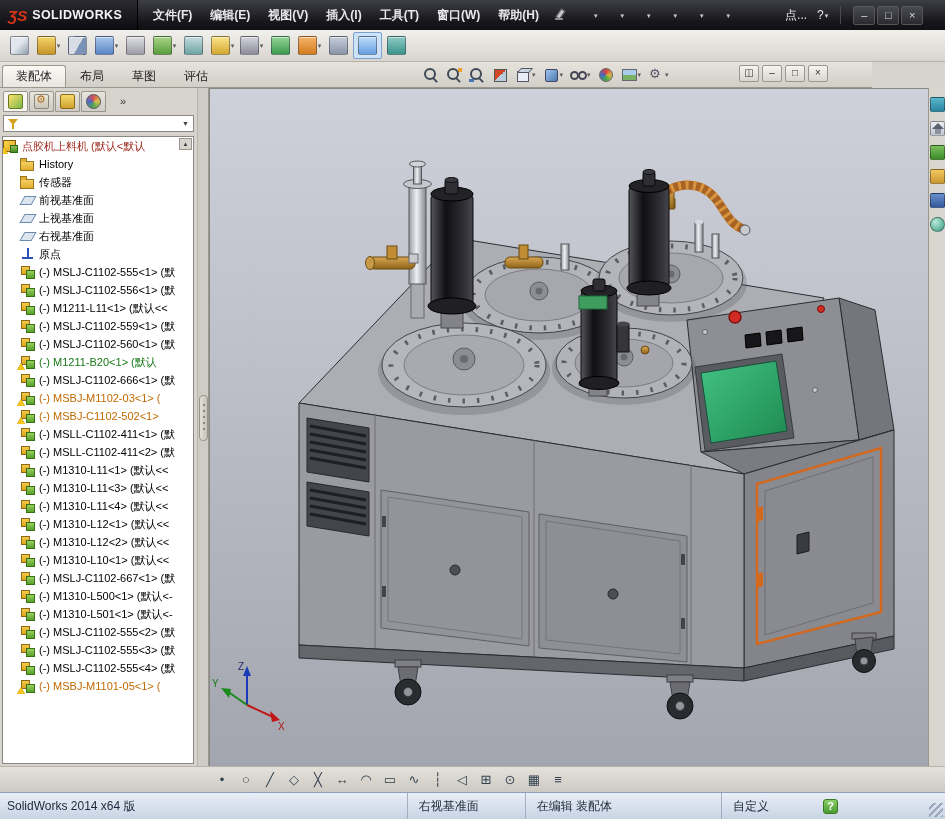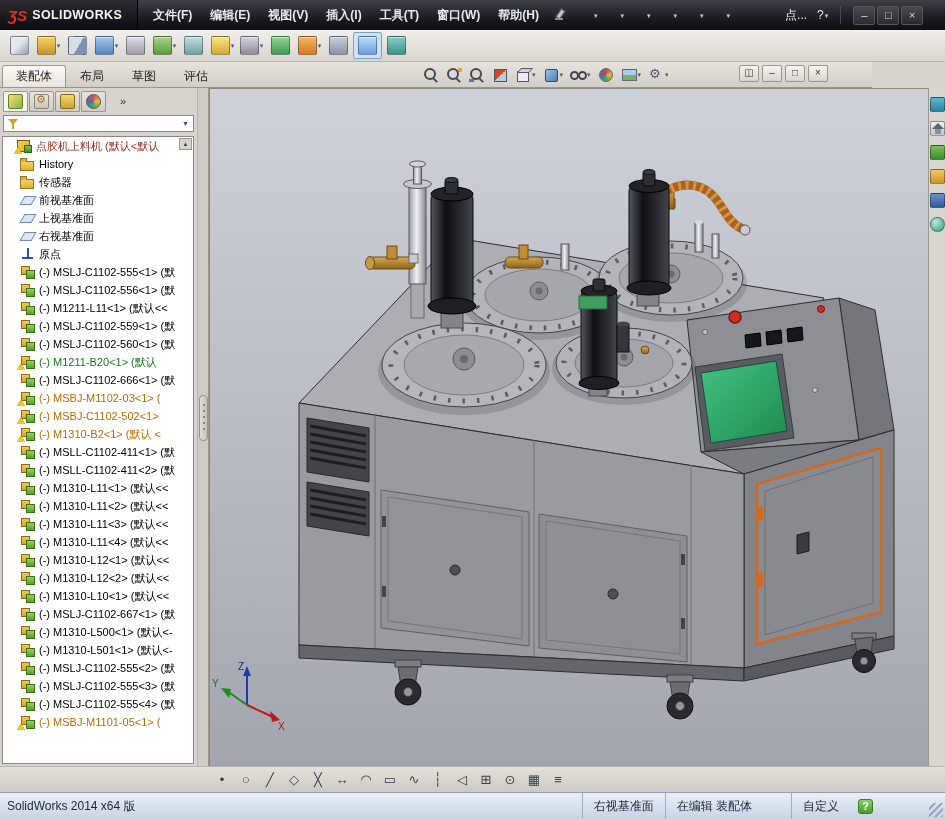--- a/index.html
+++ b/index.html
@@ -89,21 +89,21 @@
   .filterbar{position:absolute;left:3px;top:27px;width:191px;height:17px;background:#fff;border:1px solid #8a8884;
     display:flex;align-items:center;padding:0 4px;}
   .funnel{position:relative;width:11px;height:12px;margin-right:4px;}
   .funnel::before{content:"";position:absolute;left:0;top:1px;border-left:5px solid transparent;border-right:5px solid transparent;border-top:6px solid #d8a020;}
   .funnel::after{content:"";position:absolute;left:4px;top:6px;width:2px;height:5px;background:#d8a020;}
   .fcaret{margin-left:auto;font-size:7px;color:#444;}
   .tree{position:absolute;left:2px;right:3px;top:48px;bottom:2px;background:#fff;border:1px solid #8a8884;overflow:hidden;}
   .scrollup{position:absolute;top:1px;right:1px;width:13px;height:12px;background:#d7d4ce;border:1px solid #9a978f;
     font-size:6px;line-height:9px;text-align:center;color:#333;padding:0;z-index:5;}
   .trow{height:18px;display:flex;align-items:center;font-size:11px;color:#000;white-space:nowrap;overflow:hidden;}
-  .trow.lvl0{padding-left:14px;} .trow.lvl1{padding-left:17px;}
+  .trow.lvl0{padding-left:0;} .trow.lvl1{padding-left:17px;}
   .trow.c-red{color:#9e2b20;} .trow.c-orange{color:#c06a00;} .trow.c-green{color:#187818;align-items:center;}
   .ticon{width:15px;height:14px;flex:0 0 15px;position:relative;margin-right:4px;}
   .wbadge{display:none;}
   .wbadge.on{display:block;position:absolute;left:-3px;bottom:-1px;width:0;height:0;z-index:2;
     border-left:4px solid transparent;border-right:4px solid transparent;border-bottom:7px solid #f5c518;
     filter:drop-shadow(0 0 .6px #7a5a00);}
   .i-root::before{content:"";position:absolute;left:0;top:1px;width:11px;height:10px;background:linear-gradient(135deg,#f8d44a,#e8a820);border:1px solid #7a5a10;}
   .i-root::after{content:"";position:absolute;left:7px;top:6px;width:6px;height:6px;background:linear-gradient(#8ac050,#4a8a28);border:1px solid #2a6a10;}
   .i-asm::before{content:"";position:absolute;left:1px;top:1px;width:7px;height:7px;background:linear-gradient(#f6ca4a,#dfa41e);border:1px solid #8a6a14;}
   .i-asm::after{content:"";position:absolute;left:6px;top:5px;width:7px;height:7px;background:linear-gradient(#9ad05e,#58a02c);border:1px solid #3a7014;}
@@ -136,21 +136,21 @@
   .tp3{background:linear-gradient(#7cc05c,#3c8c2c);} .tp4{background:linear-gradient(#f0c860,#cc9830);}
   .tp5{background:linear-gradient(#6a92cc,#33589c);} .tp6{background:radial-gradient(circle at 35% 30%,#b8eada,#3a9a80);border-radius:50%;}
 
   
   .sketchbar{position:absolute;left:0;top:766px;width:945px;height:26px;display:flex;align-items:center;
     background:linear-gradient(#e4e1db,#cdcac4);border-top:1px solid #b5b2ac;padding-left:210px;}
   .skb{width:24px;height:22px;text-align:center;line-height:22px;font-size:13px;color:#31404e;}
 
   
   .statusbar{position:absolute;left:0;top:792px;width:945px;height:27px;display:flex;align-items:center;
-    background:linear-gradient(#e9eff8,#c8d3e3);border-top:1px solid #8fa0b8;font-size:12px;color:#1c2839;}
+    background:linear-gradient(#e9eff8,#c8d3e3);border-top:1px solid #8fa0b8;font-size:12px;color:#1c2839;gap:35px;}
   .sb-left{margin-left:7px;}
   .sb-fill{flex:1;}
   .sseg{border-left:1px solid #a0aec2;height:100%;display:flex;align-items:center;padding:0 11px;}
   .sb-gap1{width:28px;} .sb-gap2{width:72px;}
   .shelp{width:15px;height:15px;background:linear-gradient(#8ad06a,#4a9a30);border:1px solid #3a7a20;border-radius:3px;
     color:#fff;font-weight:bold;font-size:11px;display:flex;align-items:center;justify-content:center;margin-left:8px;}
   .rgrip{position:absolute;right:2px;bottom:2px;width:14px;height:14px;
     background:repeating-linear-gradient(135deg,transparent 0 3px,#9aa8bc 3px 5px);}
 </style>
 </head>
@@ -500,46 +500,36 @@
           <span class="tlabel">(-) MSBJ-M1102-03&lt;1&gt; (</span>
         </div>
 
         <div class="trow lvl1 c-orange">
           <span class="ticon i-asm">
             <i class="wbadge on"></i>
           </span>
           <span class="tlabel">(-) MSBJ-C1102-502&lt;1&gt;</span>
         </div>
 
-        <div class="trow lvl1 c-orange">
-          <span class="ticon i-asm">
-            <i class="wbadge on"></i>
-          </span>
-          <span class="tlabel">(-) M1310-B2&lt;1&gt; (默认 &lt;</span>
-        </div>
 
         <div class="trow lvl1">
           <span class="ticon i-asm"></span>
           <span class="tlabel">(-) MSLL-C1102-411&lt;1&gt; (默</span>
         </div>
 
         <div class="trow lvl1">
           <span class="ticon i-asm"></span>
           <span class="tlabel">(-) MSLL-C1102-411&lt;2&gt; (默</span>
         </div>
 
         <div class="trow lvl1">
           <span class="ticon i-asm"></span>
           <span class="tlabel">(-) M1310-L11&lt;1&gt; (默认&lt;&lt;</span>
         </div>
 
-        <div class="trow lvl1">
-          <span class="ticon i-asm"></span>
-          <span class="tlabel">(-) M1310-L11&lt;2&gt; (默认&lt;&lt;</span>
-        </div>
 
         <div class="trow lvl1">
           <span class="ticon i-asm"></span>
           <span class="tlabel">(-) M1310-L11&lt;3&gt; (默认&lt;&lt;</span>
         </div>
 
         <div class="trow lvl1">
           <span class="ticon i-asm"></span>
           <span class="tlabel">(-) M1310-L11&lt;4&gt; (默认&lt;&lt;</span>
         </div>

